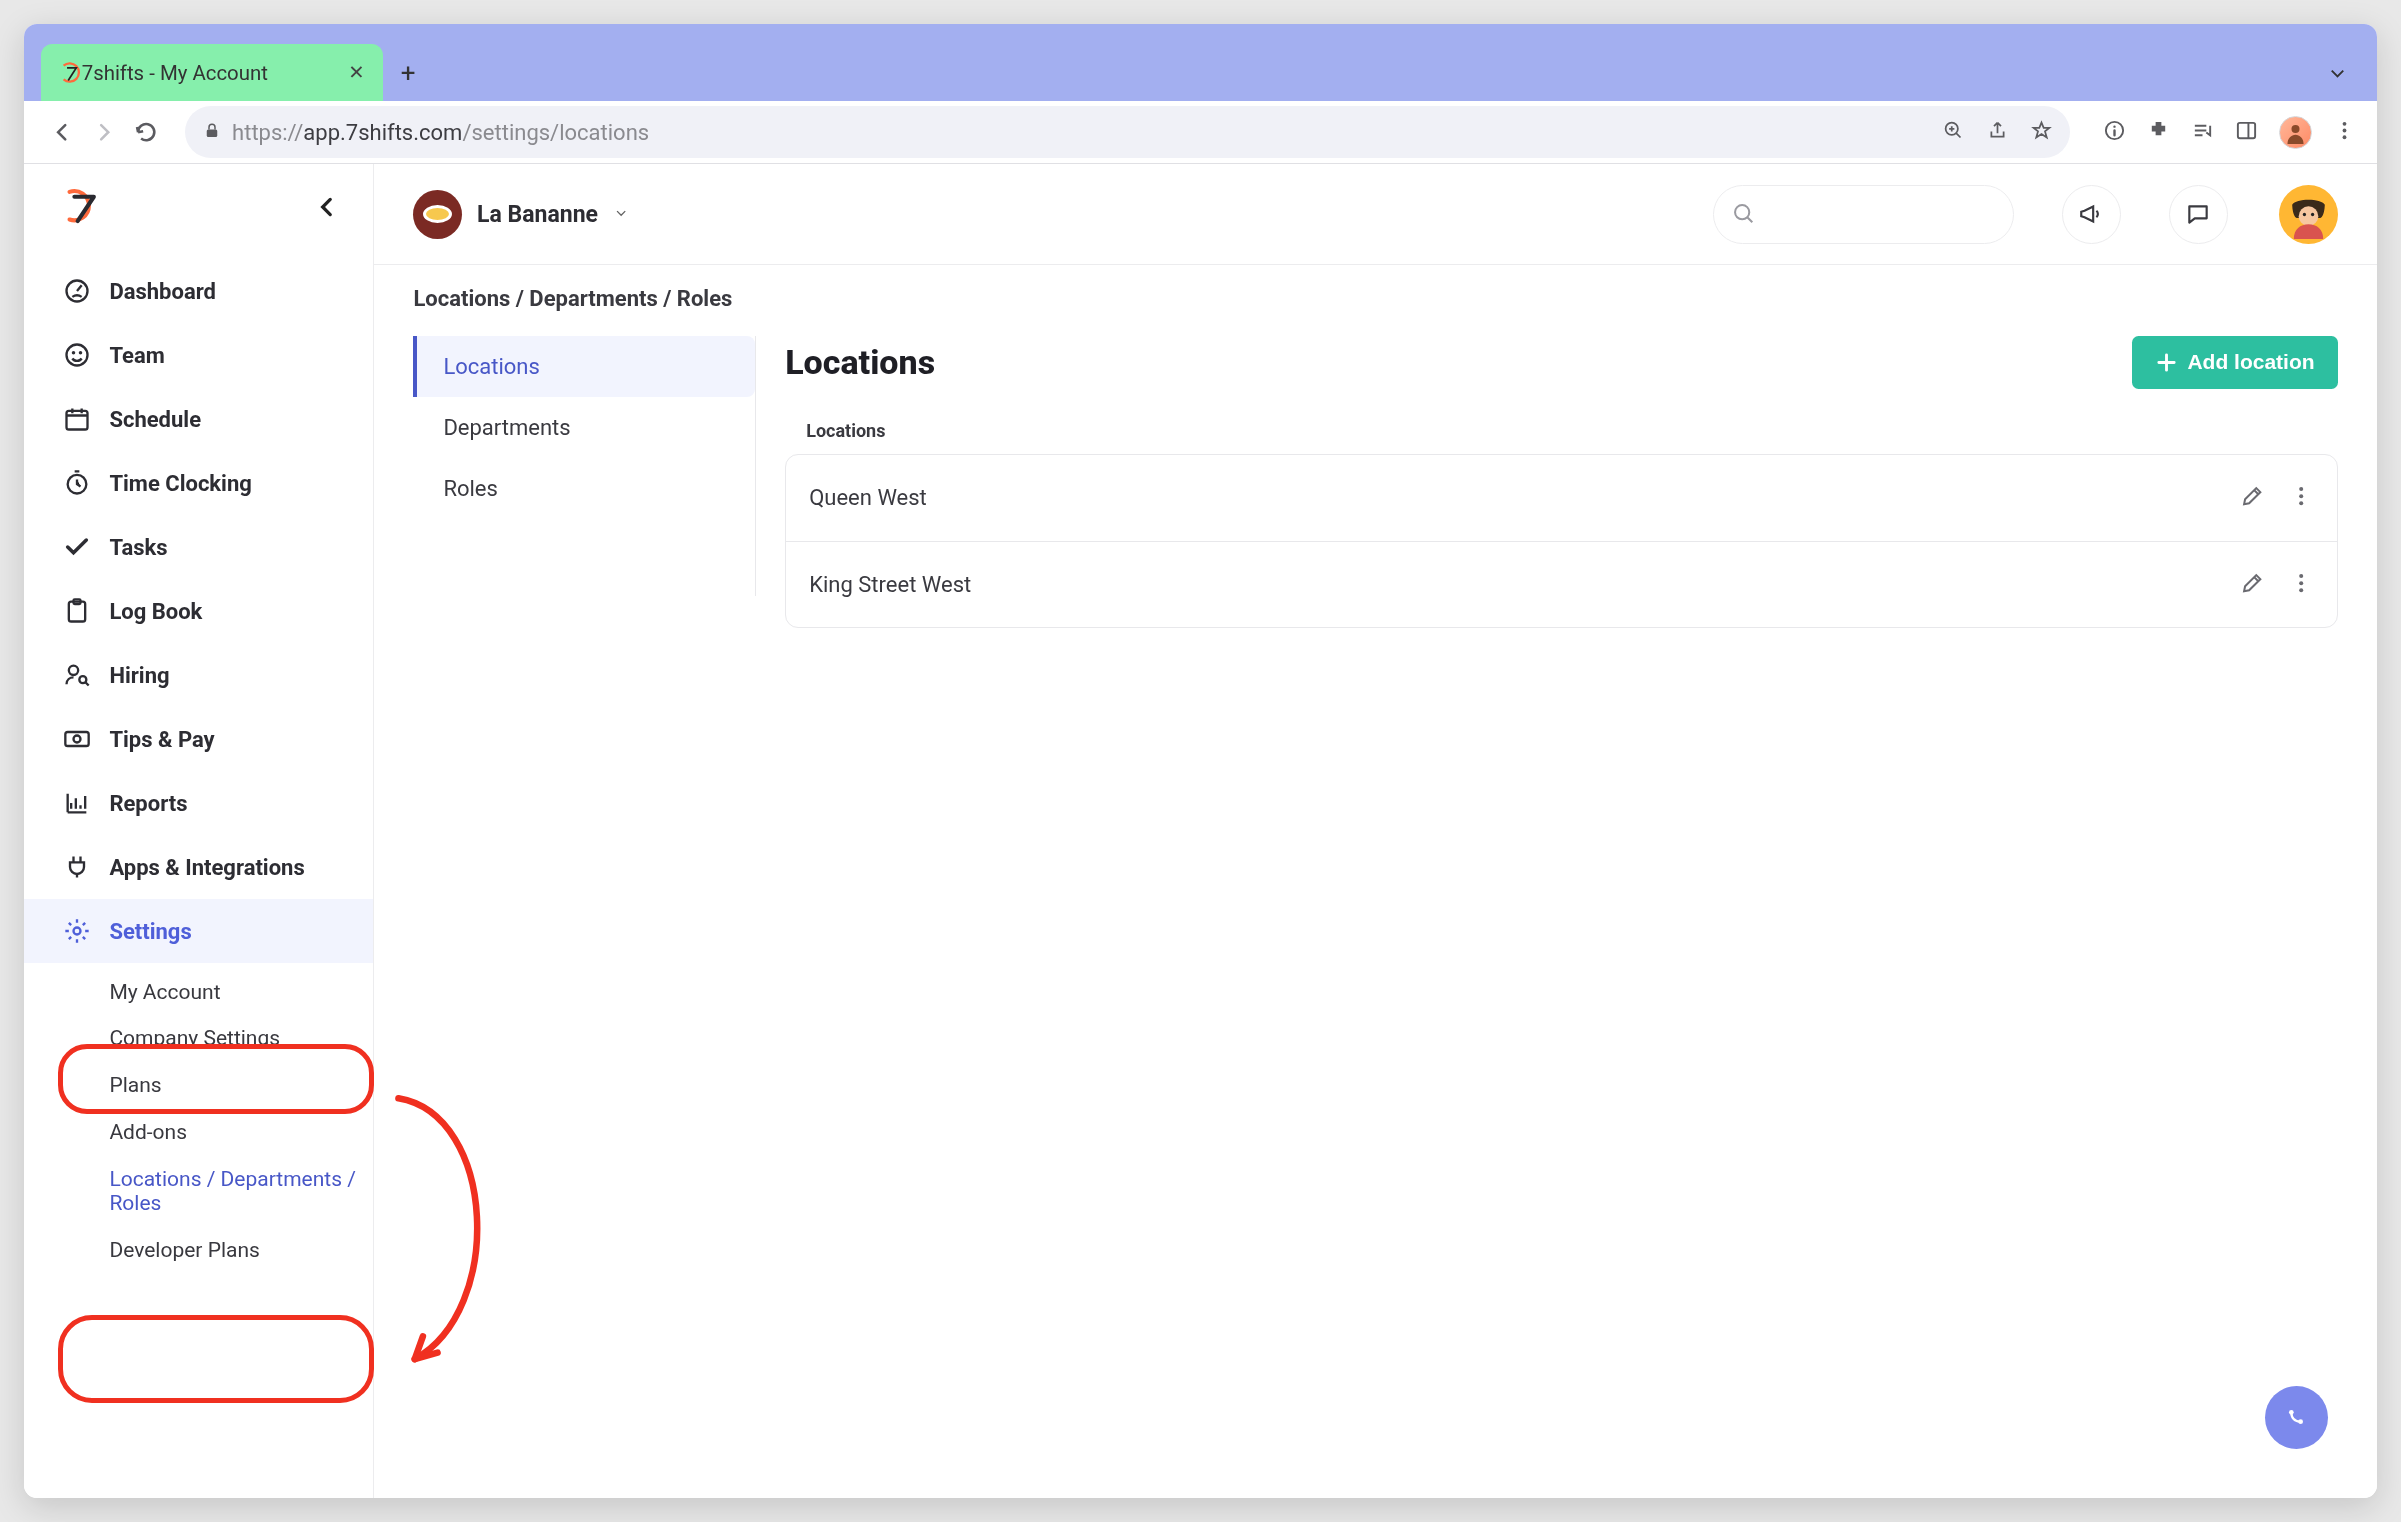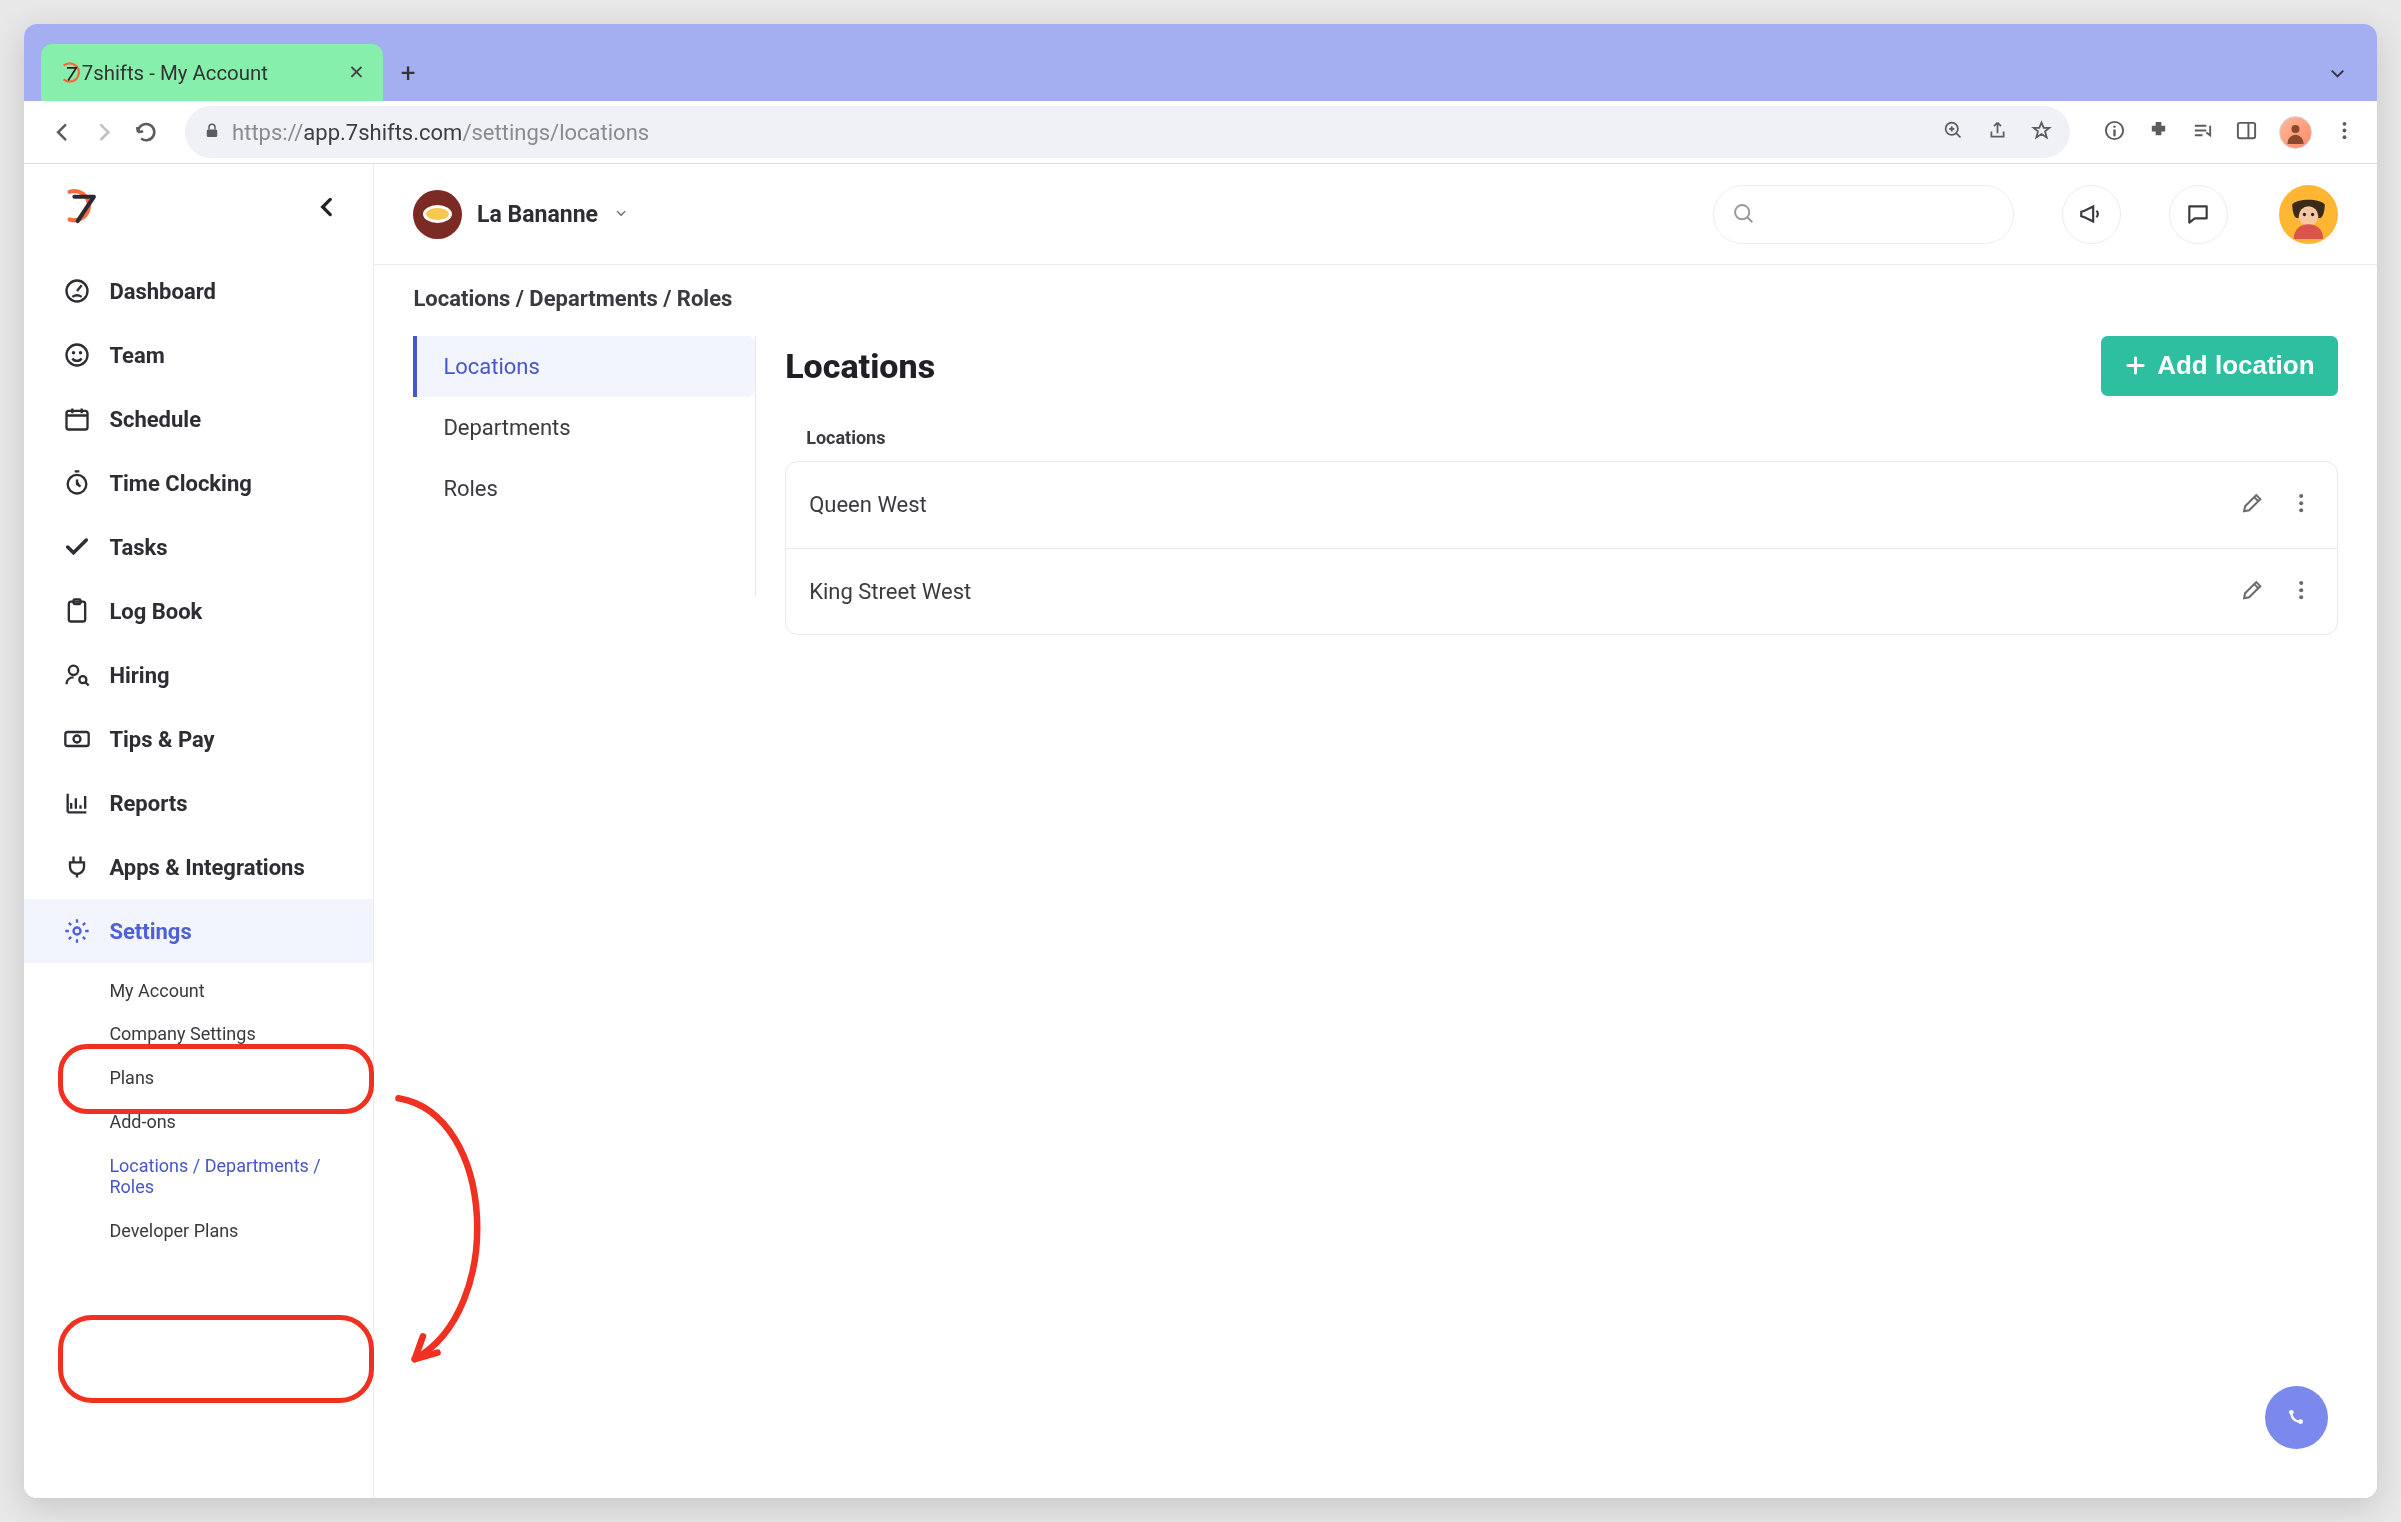--- a/index.html
+++ b/index.html
@@ -146,21 +146,21 @@
       padding: 18px 39px;
       font-size: 22px;
       font-weight:700;
       color:#2d2d33;
       cursor:pointer;
     }
     .nav-item.active { color:#4f5fd9; background:#f2f4fe;}
     .nav-icon { width:28px; height:28px; display:flex;align-items:center;justify-content:center;}
     .nav-icon svg{width:28px;height:28px;}
     .subnav { list-style:none; padding: 4.9px 0 4.9px 85px; }
-    .subnav li { padding: 11.4px 16.3px 11.4px 0; font-size:18px; color:#39393f; cursor:pointer;}
+    .subnav li { padding: 11.4px 16.3px 11.4px 0; font-size:21px; color:#39393f; cursor:pointer;}
     .subnav li.active { color:#4857c7; }
 
     .main {
       flex:1;
       display:flex;
       flex-direction:column;
       overflow:auto;
     }
     .topbar {
       height: 101px;
@@ -208,21 +208,21 @@
       border-left-color:#4857c7;
       background:#f2f4fe;
       border-radius:0 8.1px 8.1px 0;
     }
     .sub-divider{width:0.8px;background:#e8e8eb;margin:8.1px 29px 0 0;align-self:stretch;height:260px;}
     .panel { flex:1; padding-top:8.1px;}
     .panel-header {display:flex;align-items:center;justify-content:space-between;margin-bottom:31px;}
     .panel-title{font-size:34px;font-weight:800;color:#1f1f25;}
     .add-btn{
       background:#2dbfa0;color:#fff;border:none;border-radius:6.5px;
-      padding:14.7px 23px;font-size:26px;font-weight:700;display:flex;align-items:center;gap:9.8px;cursor:pointer;
+      padding:14.7px 23px;font-size:21px;font-weight:700;display:flex;align-items:center;gap:9.8px;cursor:pointer;
     }
     .add-btn svg{width:23px;height:23px;}
     .table-head{padding:0 21px 13px 21px;font-size:18px;font-weight:700;color:#3a3a40;}
     .loc-list{border:0.8px solid #e8e8eb;border-radius:13px;overflow:hidden;}
     .loc-row{display:flex;align-items:center;justify-content:space-between;padding:29px 23px;border-bottom:0.8px solid #e8e8eb;}
     .loc-row:last-child{border-bottom:none;}
     .loc-name{font-size:22px;color:#3a3a40;}
     .row-actions{display:flex;gap:24.4px;align-items:center;color:#6a6a70;}
     .row-actions svg{width:24.4px;height:24.4px;}
 

